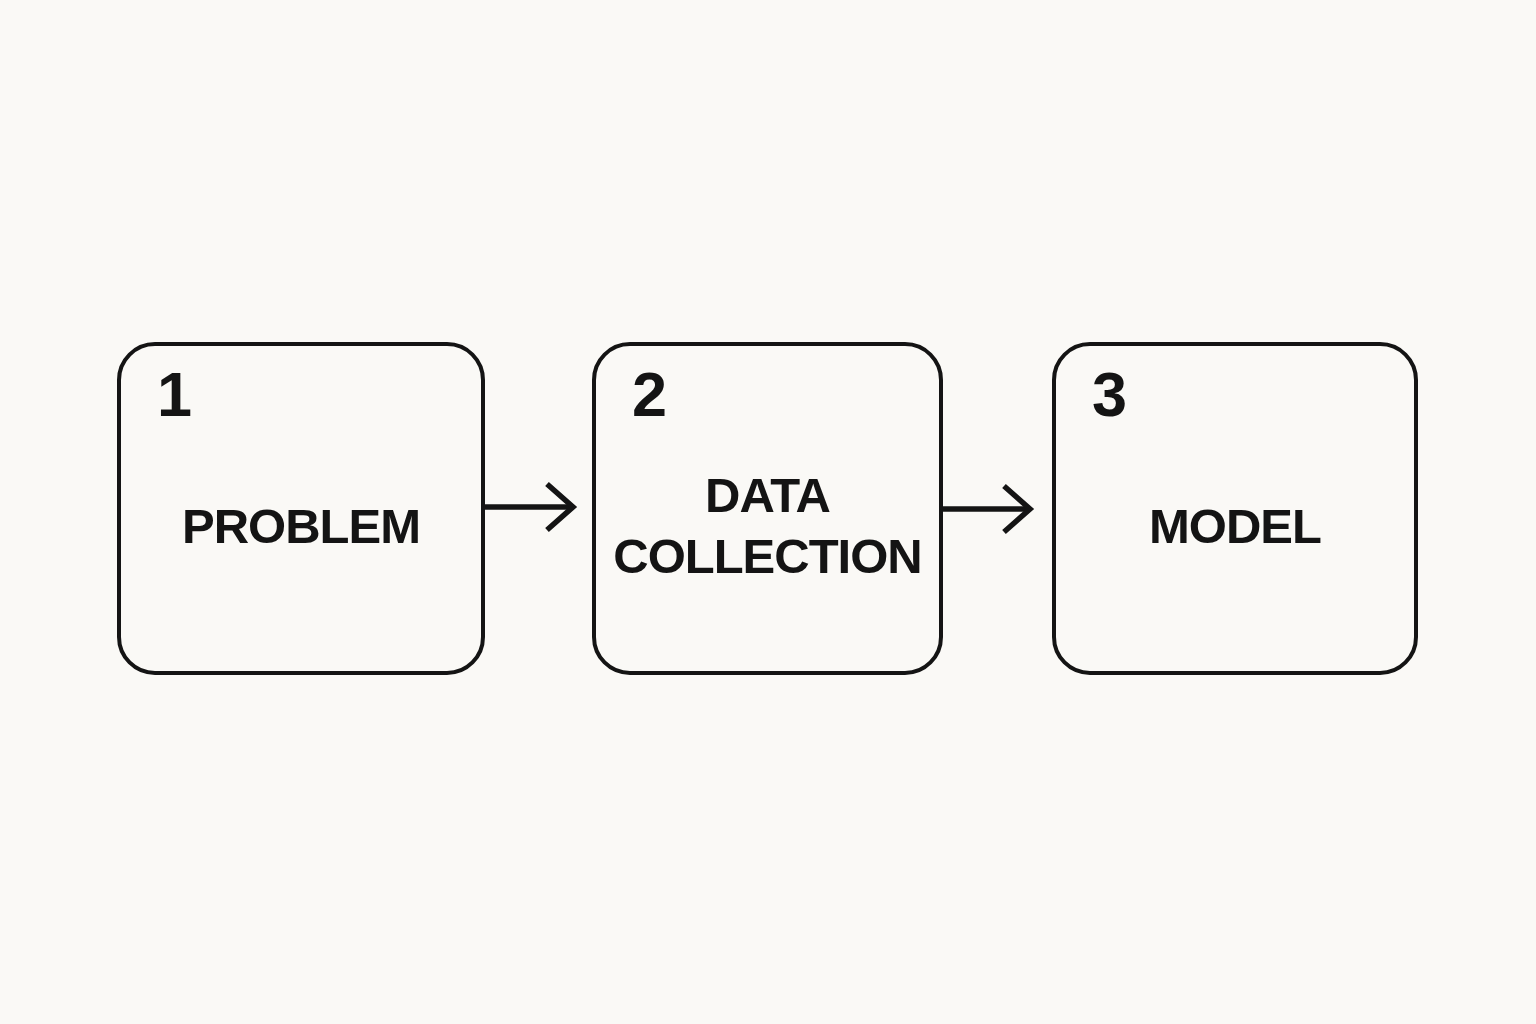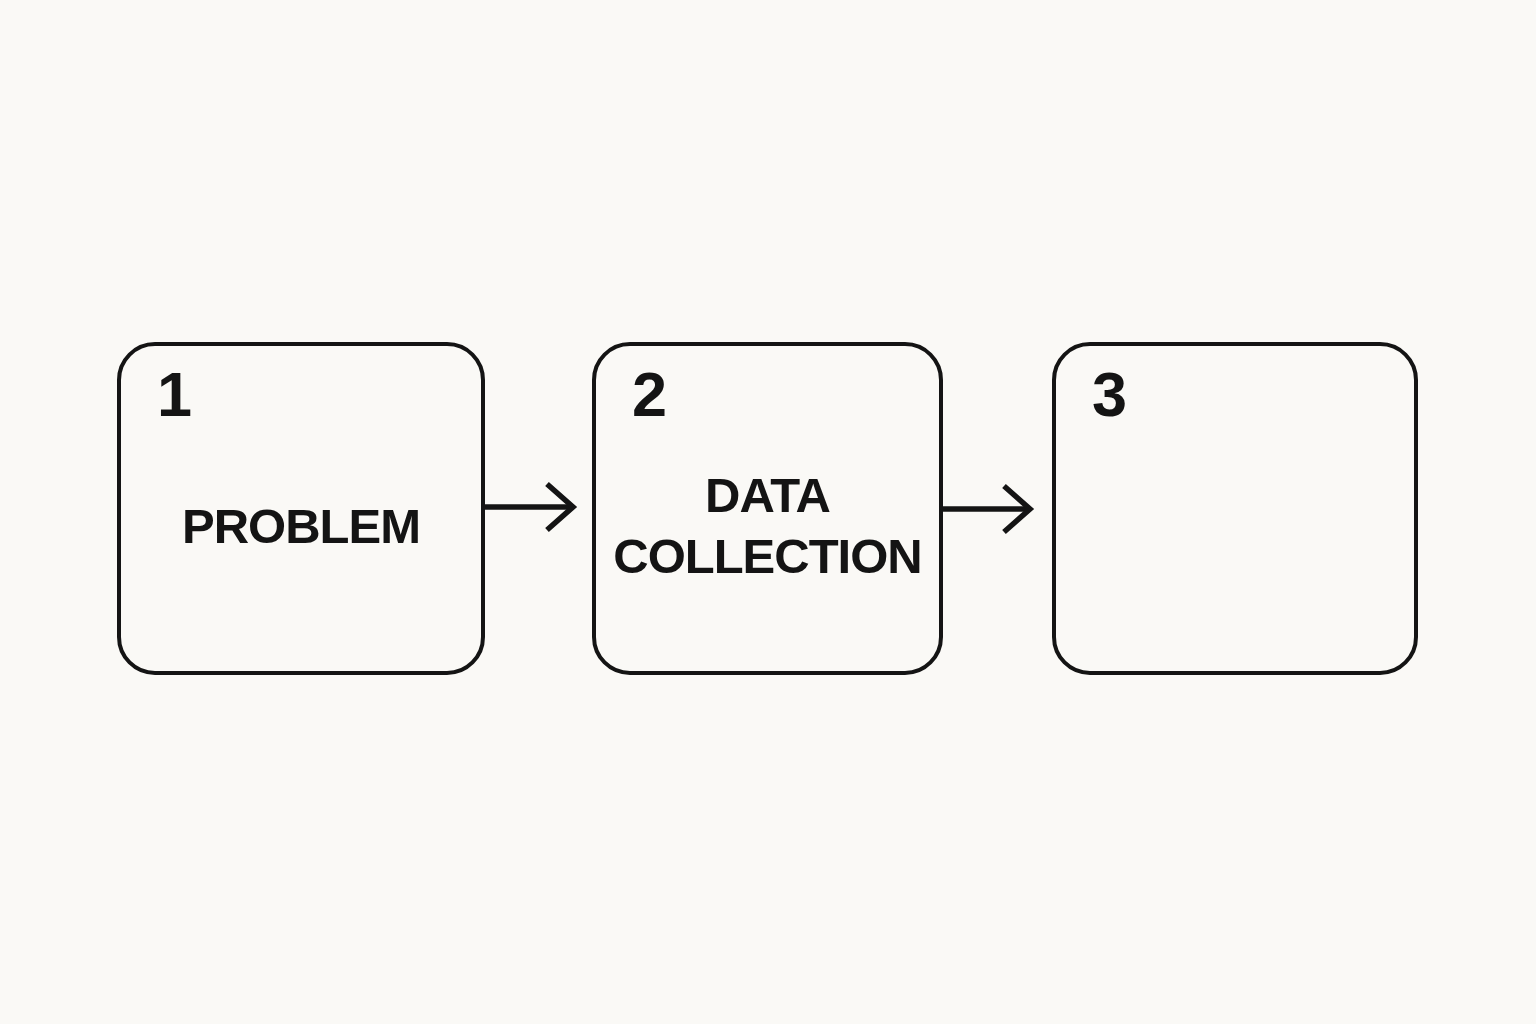--- a/index.html
+++ b/index.html
@@ -95,16 +95,17 @@
   <div class="connector connector-2">
     <svg viewBox="0 0 96 58" fill="none" xmlns="http://www.w3.org/2000/svg">
       <line x1="1" y1="28" x2="87" y2="28" stroke="currentColor" stroke-width="5.5"></line>
       <polyline points="64,5 90,28 64,51" stroke="currentColor" stroke-width="5.5" fill="none"></polyline>
     </svg>
   </div>
 
   <div class="node node-3">
     <div class="node-number">3</div>
     <div class="node-label">
+      <span>MODEL</span>
     </div>
   </div>
 
 </div>
 
 </body></html>

